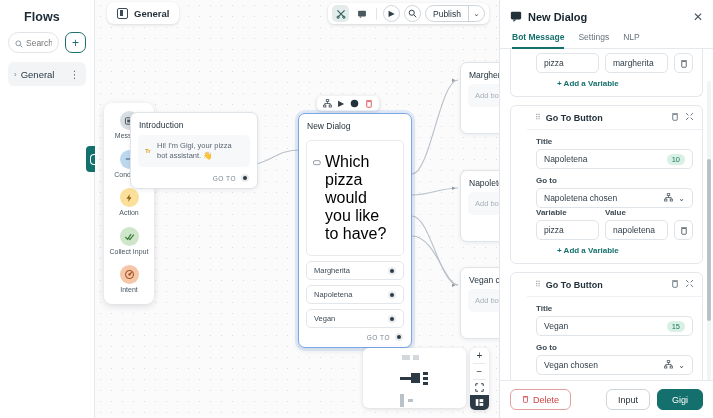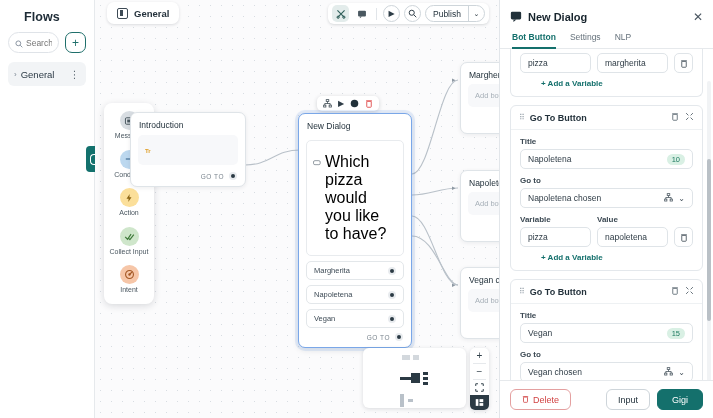--- a/index.html
+++ b/index.html
@@ -166,38 +166,38 @@
   }
   .panel-head { display: flex; align-items: center; gap: 6px; padding: 8px 10px 6px 10px; }
   .panel-head .ttl { font-size: 11px; font-weight: 700; color: #17242d; flex: 1; }
   .close-x { font-size: 12px; color: #4a5661; }
   .tabs { display: flex; gap: 14px; padding: 0 12px; border-bottom: 1px solid #e6e9ec; }
   .tab { font-size: 8.5px; color: #66727c; padding-bottom: 6px; position: relative; }
   .tab.active { color: #14706c; font-weight: 700; }
   .tab.active::after { content: ""; position: absolute; left: 0; right: 0; bottom: -1px; height: 2px; background: #14706c; }
 
   .panel-body { flex: 1; overflow: hidden; position: relative; padding: 0 10px; }
-  .card { border: 1px solid #e4e8ec; border-radius: 6px; background: #fff; margin-top: 8px; }
+  .card { border: 1px solid #e4e8ec; border-radius: 6px; background: #fff; margin-top: 8px; padding-left: 16px; }
   .card.partial { margin-top: 0; border-top: 0; border-radius: 0 0 6px 6px; }
   .card-head { display: flex; align-items: center; gap: 6px; padding: 6px 8px; border-bottom: 1px solid #eef1f3; }
   .grip { font-size: 8px; color: #98a2ab; letter-spacing: -1px; }
   .card-head .ch-ttl { flex: 1; font-size: 9px; color: #23313b; font-weight: 600; }
   .ch-ico { font-size: 8.5px; color: #55626c; }
   .card-body { padding: 7px 9px 8px 9px; }
   .fld-lbl { font-size: 8px; color: #3c4953; margin-bottom: 3px; font-weight: 600; }
   .inp {
     height: 20px; border: 1px solid #dfe4e8; border-radius: 5px; display: flex; align-items: center;
     padding: 0 7px; font-size: 8.5px; color: #2f3c46; background: #fff; justify-content: space-between;
   }
   .inp .counter {
     font-size: 7.5px; color: #1d7a60; background: #d9f0e4; border-radius: 8px; padding: 1px 5px; font-weight: 400;
   }
   .sel { display: flex; align-items: center; gap: 5px; }
   .sel .ic { font-size: 8px; color: #46535d; }
-  .row2 { display: flex; gap: 6px; align-items: flex-end; margin-top: 7px; }
+  .row2 { display: flex; gap: 6px; align-items: flex-end; }
   .row2 .col { flex: 1; }
   .trash-btn {
     width: 19px; height: 20px; border: 1px solid #dfe4e8; border-radius: 5px;
     display: flex; align-items: center; justify-content: center; font-size: 8px; color: #3f4c56; background: #fff;
   }
   .addvar { font-size: 8px; color: #14706c; font-weight: 700; margin-top: 6px; margin-left: 21px; }
   .mt7 { margin-top: 7px; }
 
   .panel-foot {
     border-top: 1px solid #e6e9ec; padding: 8px 10px; display: flex; align-items: center; gap: 7px; background:#fff;
@@ -324,29 +324,30 @@
           <svg width="11" height="11" viewBox="0 0 14 14">
               <circle cx="7" cy="7" r="5" fill="none" stroke="#a35724" stroke-width="1.4"></circle>
               <path d="M7 7 L10.5 3.5" stroke="#a35724" stroke-width="1.4"></path>
               <circle cx="7" cy="7" r="1.5" fill="#a35724"></circle>
             </svg>
         </div>
         <div class="pal-lbl">Intent</div>
       </div>
     </div>
 
-    <div class="node" style="left:35px; top:112px; width:116px;">
+    <div class="node" style="left:35px; top:112px; width:128px;">
       <div class="n-title">Introduction</div>
       <div class="n-body">
         <div class="msg-row">
           <span>
             <svg width="8" height="8" viewBox="0 0 12 12">
                 <text x="0" y="9" font-size="9" font-weight="700" fill="#e0a02a" font-family="Liberation Sans, sans-serif">Tr</text>
               </svg>
           </span>
+          <span class="msg-txt">Hi! I'm Gigi, your pizza bot assistant. 👋</span>
         </div>
       </div>
       <div class="goto-row">
         <span class="goto-lbl">GO TO</span>
         <span class="port"></span>
       </div>
     </div>
 
     <div class="node-tools" style="left:222px; top:96px;">
       <span class="ni">
@@ -459,21 +460,21 @@
       <span>
         <svg width="12" height="12" viewBox="0 0 14 14">
             <rect x="1" y="2" width="12" height="9" rx="1.6" fill="#22313a"></rect>
             <path d="M4 11 L4 14 L7.5 11" fill="#22313a"></path>
           </svg>
       </span>
       <span class="ttl">New Dialog</span>
       <span class="close-x">✕</span>
     </div>
     <div class="tabs">
-      <div class="tab active">Bot Button</div>
+      <div class="tab active">Bot Message</div>
       <div class="tab">Settings</div>
       <div class="tab">NLP</div>
     </div>
 
     <div class="panel-body">
       <div class="scrolltrack"></div>
       <div class="scrollbar"></div>
 
       <div class="card partial">
         <div class="card-body" style="padding-top:4px;">

